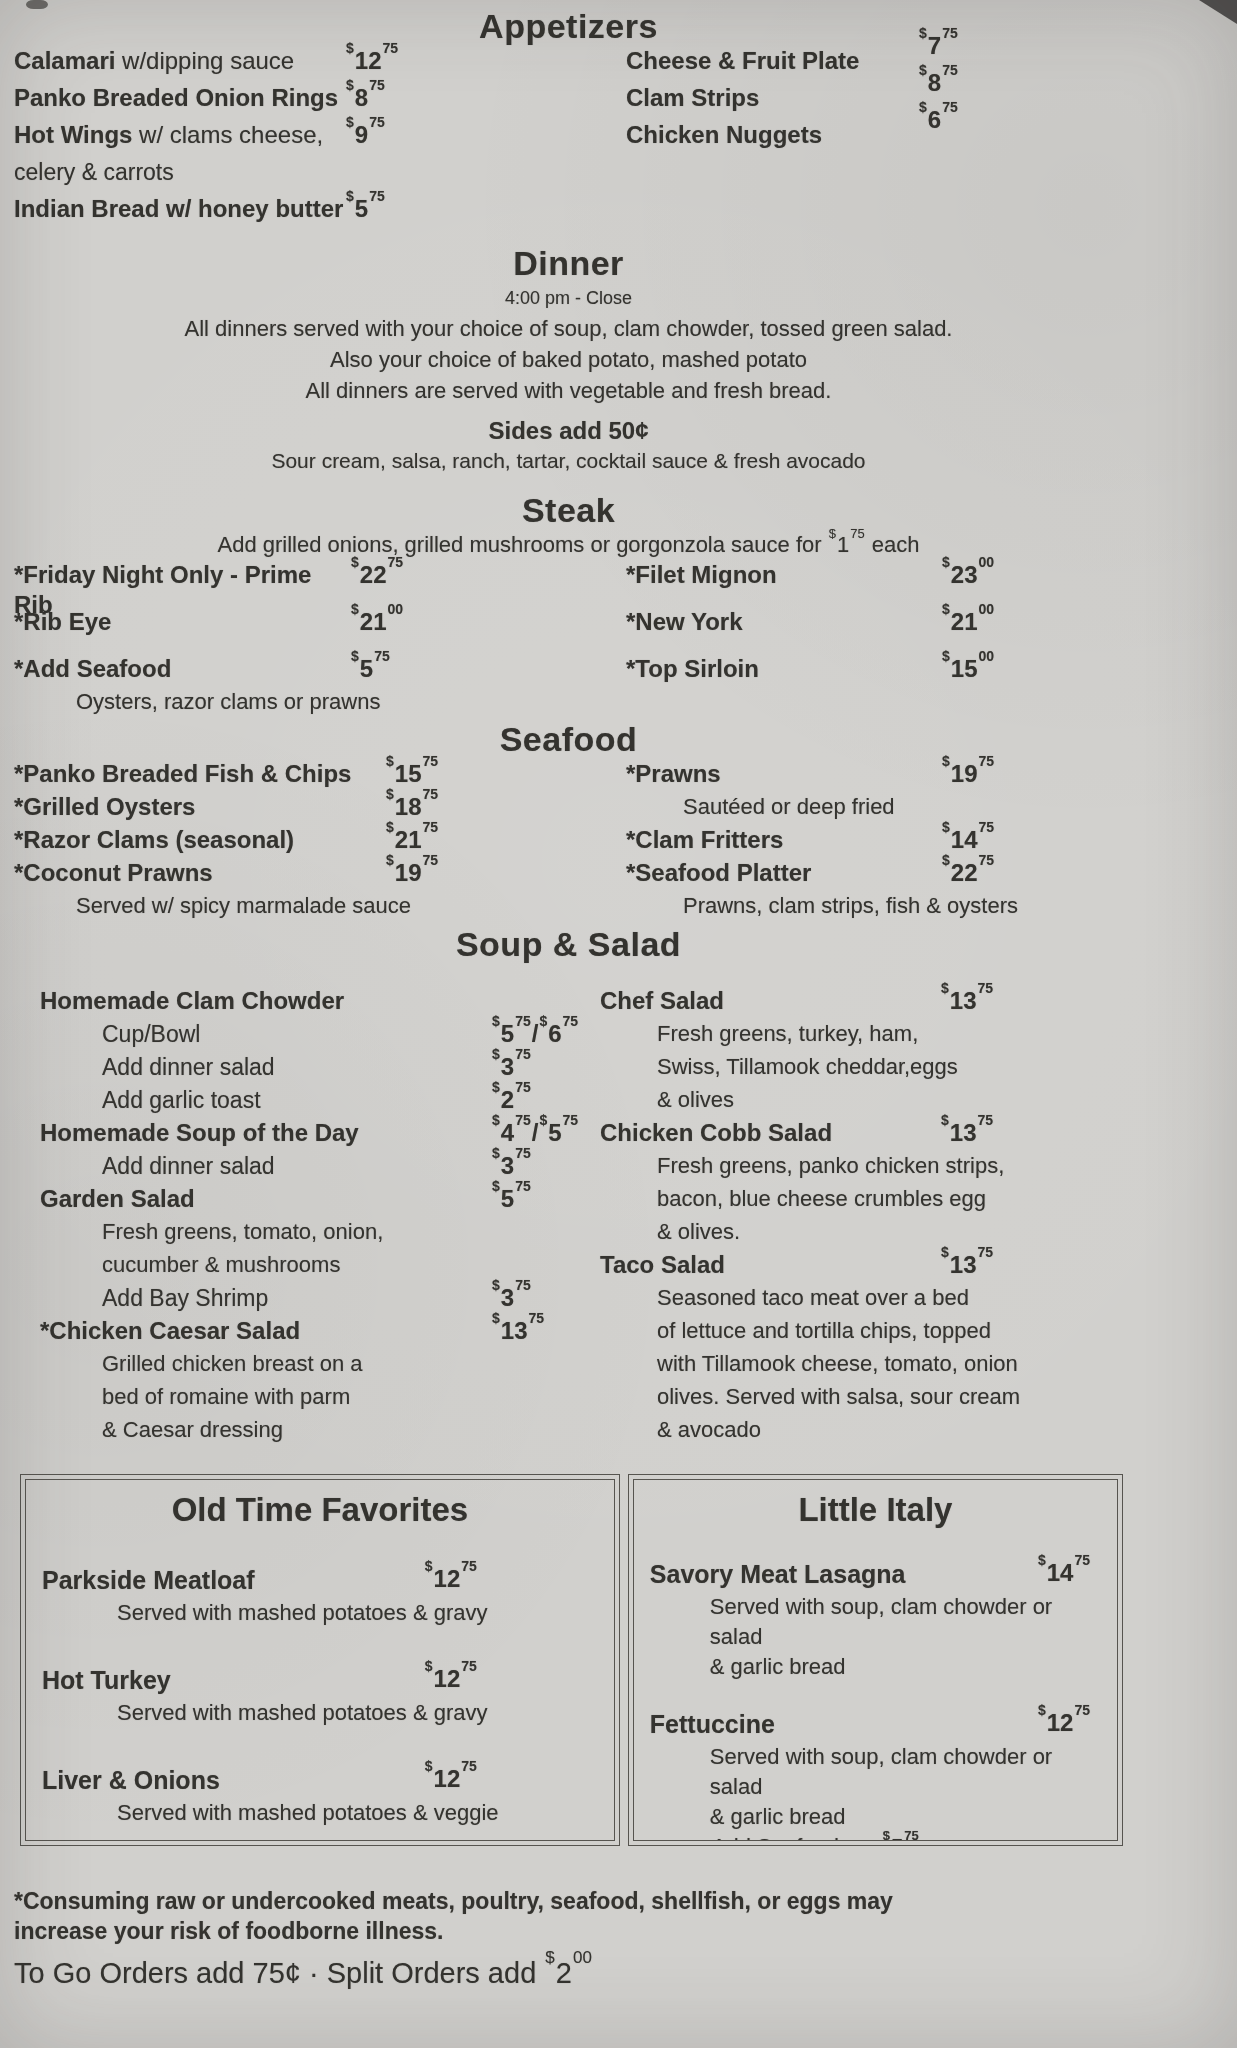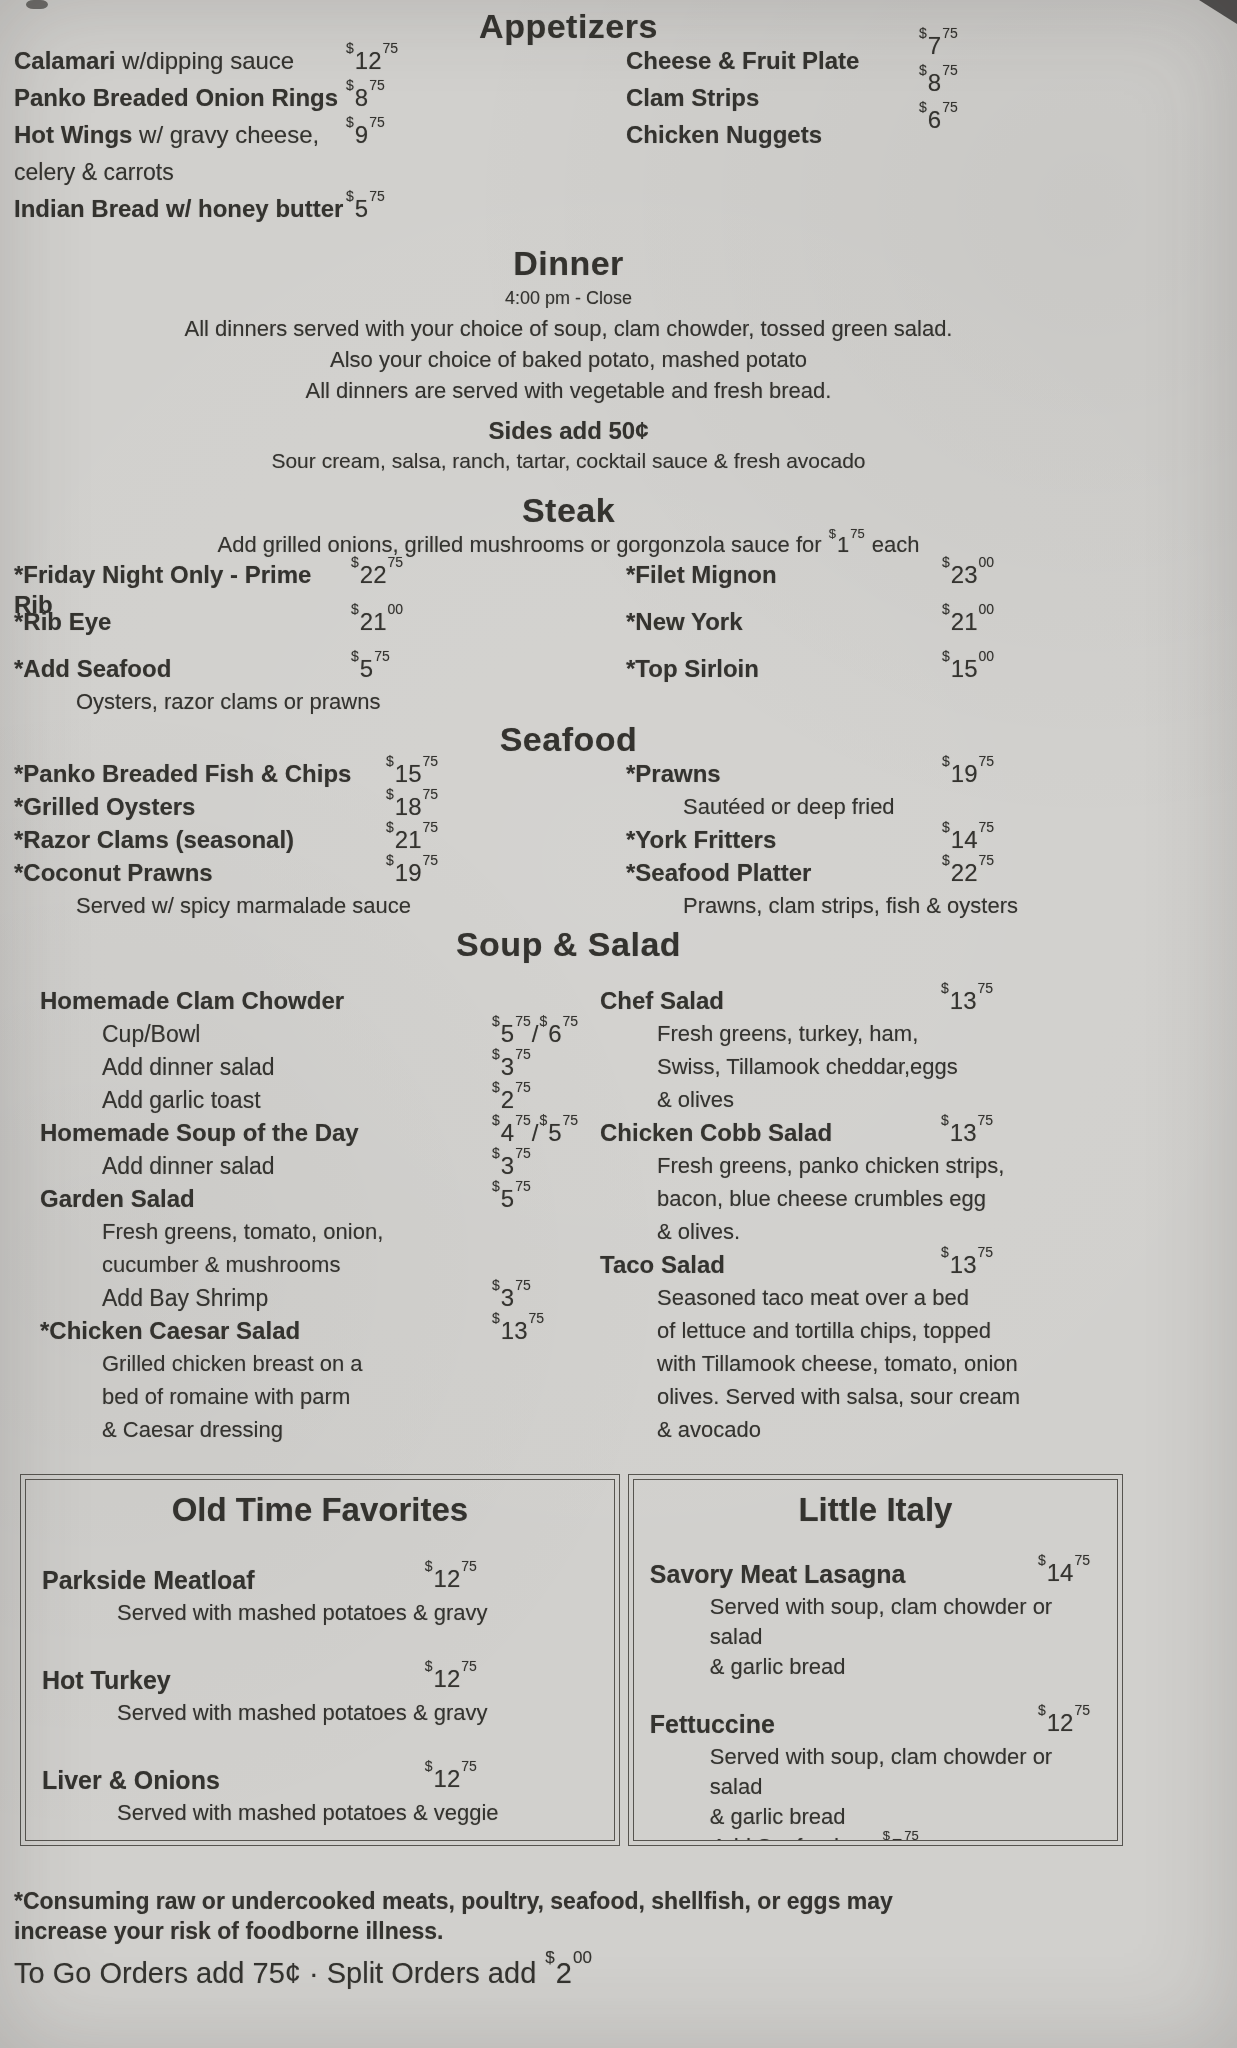--- a/index.html
+++ b/index.html
@@ -27,21 +27,21 @@
 
   .content{position:relative;padding:6px 0 0 14px;width:1109px;}
 
   .sec-title{font-size:34px;line-height:40px;font-weight:bold;text-align:center;margin:0;letter-spacing:.5px;}
   .cols{display:flex;justify-content:space-between;}
   .colL{width:560px;}
   .colR{width:497px;}
   .item{display:flex;align-items:flex-start;}
   .nm{font-weight:bold;font-size:24px;line-height:30px;box-sizing:border-box;}
   .rest{font-weight:normal;}
-  .price{font-weight:normal;font-size:24px;line-height:30px;white-space:nowrap;}
+  .price{font-weight:bold;font-size:24px;line-height:30px;white-space:nowrap;}
   .price sup{font-size:14px;line-height:0;position:relative;top:-7px;margin:0 1px;}
 
   .sec-app .item{height:37px;}
   .sec-app .colL .nm{flex:0 0 331px;}
   .sec-app .colR .nm{flex:0 0 292px;}
   .apps-right .price{position:relative;top:-15px;}
   .cont{font-weight:normal;font-size:23px;}
 
   .sec-dinner{margin-top:12px;text-align:center;}
   .hours{font-size:18px;line-height:30px;}
@@ -114,21 +114,21 @@
         <div class="colL">
           <div class="item">
             <span class="nm"><b>Calamari</b><span class="rest"> w/dipping sauce</span></span>
             <span class="price"><sup>$</sup>12<sup>75</sup></span>
           </div>
           <div class="item">
             <span class="nm"><b>Panko Breaded Onion Rings</b></span>
             <span class="price"><sup>$</sup>8<sup>75</sup></span>
           </div>
           <div class="item">
-            <span class="nm"><b>Hot Wings</b><span class="rest"> w/ gravy cheese,</span></span>
+            <span class="nm"><b>Hot Wings</b><span class="rest"> w/ clams cheese,</span></span>
             <span class="price"><sup>$</sup>9<sup>75</sup></span>
           </div>
           <div class="item">
             <span class="nm cont">celery &amp; carrots</span>
           </div>
           <div class="item">
             <span class="nm"><b>Indian Bread w/ honey butter</b></span>
             <span class="price"><sup>$</sup>5<sup>75</sup></span>
           </div>
         </div>
@@ -223,21 +223,21 @@
         </div>
         <div class="colR">
           <div class="item">
             <span class="nm"><b>*Prawns</b></span>
             <span class="price"><sup>$</sup>19<sup>75</sup></span>
           </div>
           <div class="item">
             <span class="dsc">Sautéed or deep fried</span>
           </div>
           <div class="item">
-            <span class="nm"><b>*York Fritters</b></span>
+            <span class="nm"><b>*Clam Fritters</b></span>
             <span class="price"><sup>$</sup>14<sup>75</sup></span>
           </div>
           <div class="item">
             <span class="nm"><b>*Seafood Platter</b></span>
             <span class="price"><sup>$</sup>22<sup>75</sup></span>
           </div>
           <div class="item">
             <span class="dsc">Prawns, clam strips, fish &amp; oysters</span>
           </div>
         </div>

